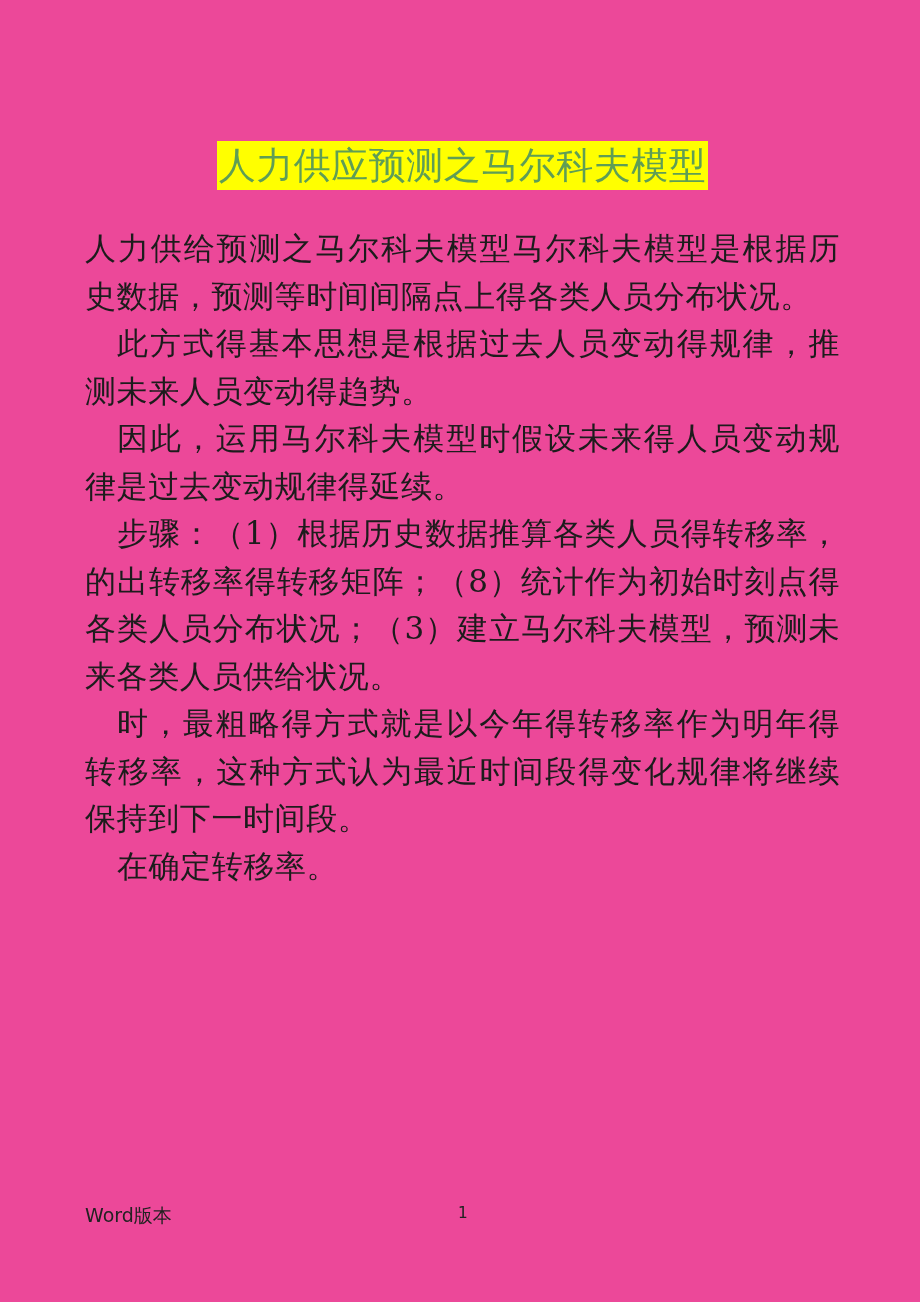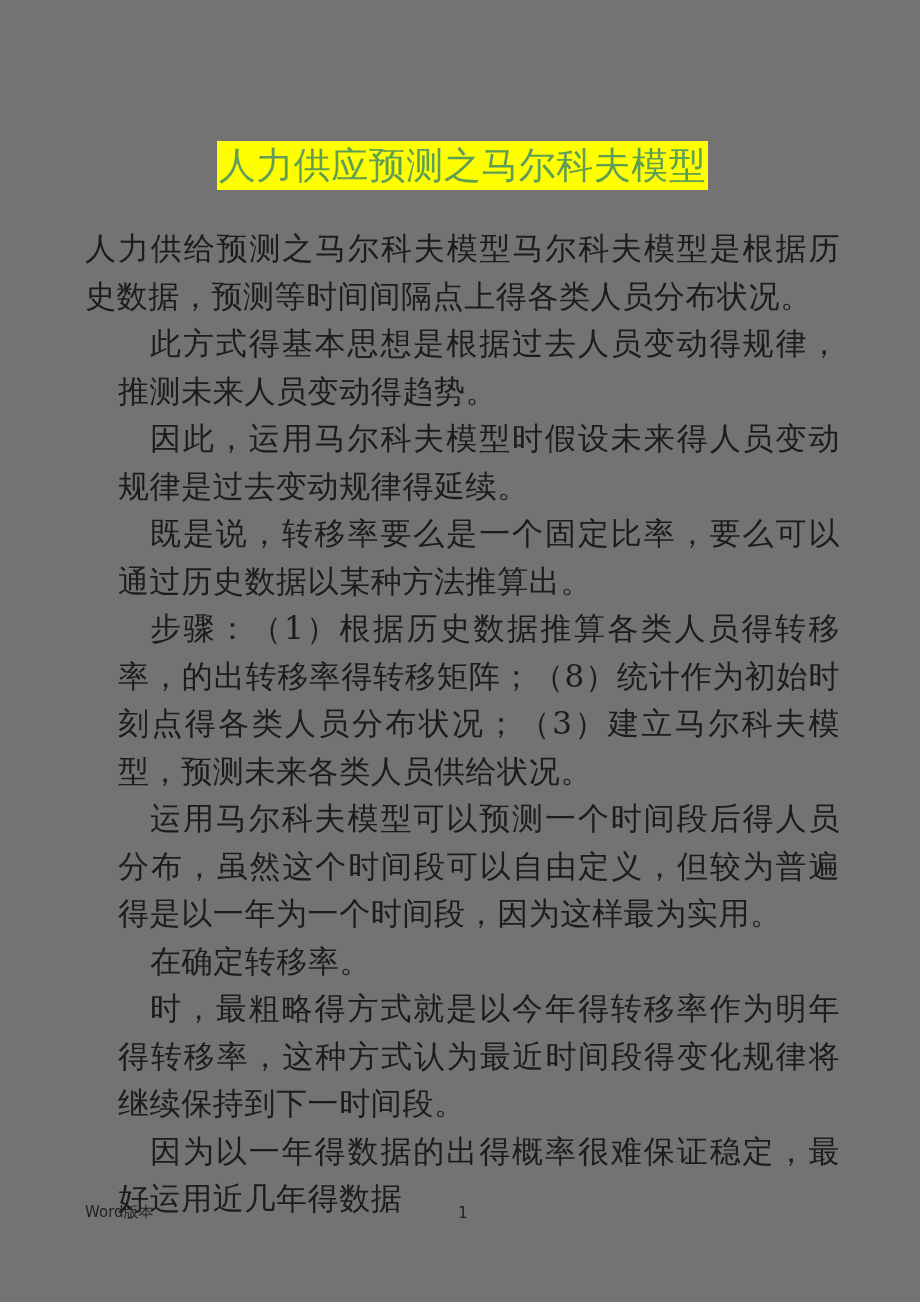--- a/index.html
+++ b/index.html
@@ -4,21 +4,21 @@
 <style>
   html, body {
     margin: 0;
     padding: 0;
     background: #ffffff;
   }
   .page {
     position: relative;
     width: 920px;
     height: 1302px;
-    background: #737373;
+    background: #ec4899;
     overflow: hidden;
     font-family: "DejaVu Serif", "Liberation Serif", serif;
     color: #1a1a1a;
   }
   .title-row {
     position: absolute;
     top: 141px;
     left: 85px;
     width: 755px;
     text-align: center;
@@ -44,35 +44,34 @@
     margin: 0;
     font-size: 31px;
     line-height: 47.5px;
     text-align: justify;
     text-justify: inter-character;
     letter-spacing: 0.6px;
     color: #1c1c1c;
   }
   .body-text p.indent {
     text-indent: 32px;
-    margin-left: 33px;
   }
   .footer {
     position: absolute;
     top: 1200px;
     left: 85px;
     width: 755px;
     height: 28px;
   }
   .footer-left {
     position: absolute;
     left: 0;
     top: 3px;
     font-family: "DejaVu Sans", "Liberation Sans", sans-serif;
-    font-size: 15px;
+    font-size: 19px;
     color: #222222;
   }
   .footer-page {
     position: absolute;
     left: 0;
     right: 0;
     top: 3px;
     text-align: center;
     font-family: "DejaVu Sans Mono", "Liberation Mono", monospace;
     font-size: 16px;
@@ -85,26 +84,23 @@
 <div class="page">
 
   <div class="title-row">
     <span class="doc-title">人力供应预测之马尔科夫模型</span>
   </div>
 
   <div class="body-text">
     <p>人力供给预测之马尔科夫模型马尔科夫模型是根据历史数据，预测等时间间隔点上得各类人员分布状况。</p>
     <p class="indent">此方式得基本思想是根据过去人员变动得规律，推测未来人员变动得趋势。</p>
     <p class="indent">因此，运用马尔科夫模型时假设未来得人员变动规律是过去变动规律得延续。</p>
-    <p class="indent">既是说，转移率要么是一个固定比率，要么可以通过历史数据以某种方法推算出。</p>
     <p class="indent">步骤：（1）根据历史数据推算各类人员得转移率，的出转移率得转移矩阵；（8）统计作为初始时刻点得各类人员分布状况；（3）建立马尔科夫模型，预测未来各类人员供给状况。</p>
-    <p class="indent">运用马尔科夫模型可以预测一个时间段后得人员分布，虽然这个时间段可以自由定义，但较为普遍得是以一年为一个时间段，因为这样最为实用。</p>
+    <p class="indent">时，最粗略得方式就是以今年得转移率作为明年得转移率，这种方式认为最近时间段得变化规律将继续保持到下一时间段。</p>
     <p class="indent">在确定转移率。</p>
-    <p class="indent">时，最粗略得方式就是以今年得转移率作为明年得转移率，这种方式认为最近时间段得变化规律将继续保持到下一时间段。</p>
-    <p class="indent">因为以一年得数据的出得概率很难保证稳定，最好运用近几年得数据</p>
   </div>
 
   <div class="footer">
     <span class="footer-left">Word版本</span>
     <span class="footer-page">1</span>
   </div>
 
 </div>
 
 </body></html>

